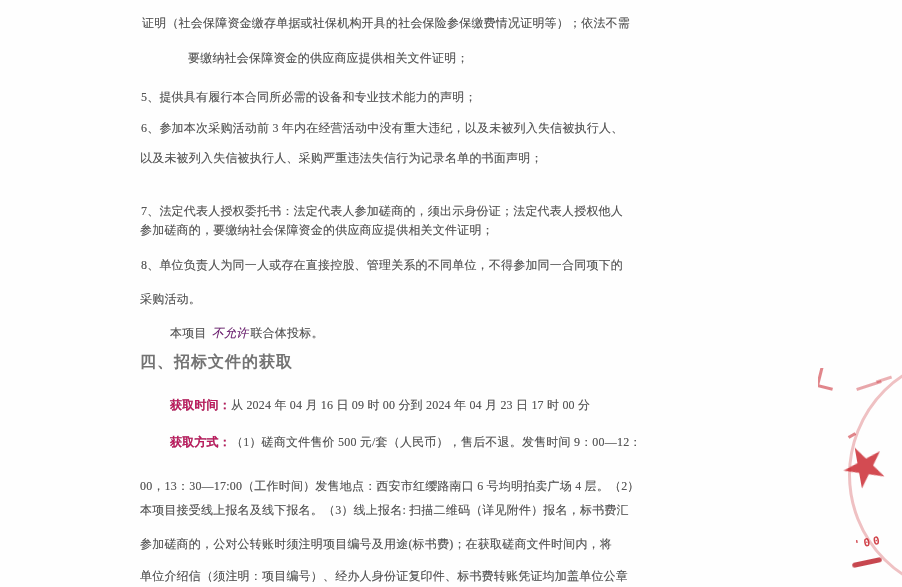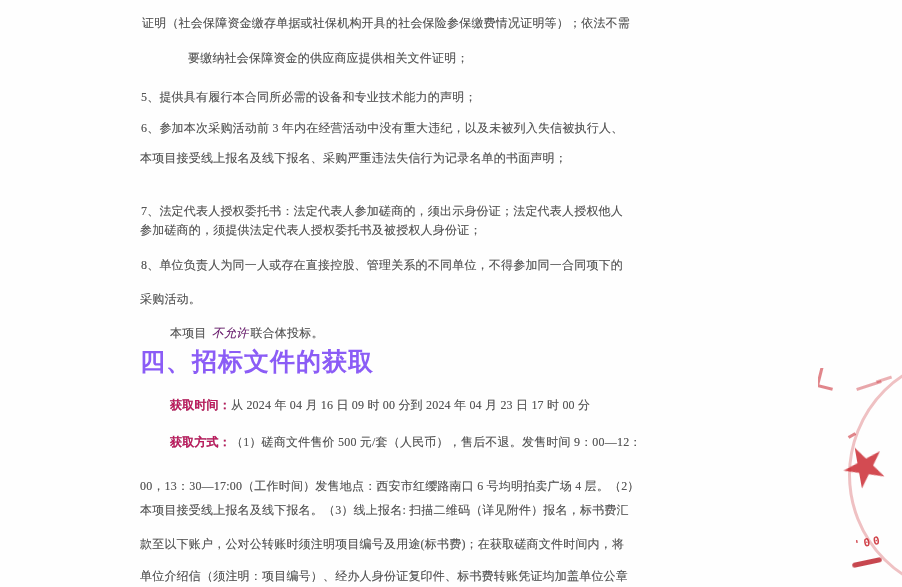--- a/index.html
+++ b/index.html
@@ -18,23 +18,23 @@
   .doc-line {
     position: absolute;
     white-space: nowrap;
     font-size: 12px;
     line-height: 22px;
     color: #565656;
     letter-spacing: 0.2px;
     text-shadow: 0 0 0.4px rgba(90,90,90,0.5);
   }
   .doc-line.heading {
-    font-size: 25px;
+    font-size: 16px;
     font-weight: bold;
-    color: #8b5cf6;
+    color: #737373;
     letter-spacing: 1px;
     text-shadow: none;
   }
   .seg-b {
     font-weight: bold;
     color: #be185d;
   }
   .seg-i {
     font-style: italic;
     color: #701a75;
@@ -124,32 +124,32 @@
 </head>
 <body>
 
 <div class="page">
 
   <div>
       <div class="doc-line" style="left: 142px; top: 12px;"><span>证明（社会保障资金缴存单据或社保机构开具的社会保险参保缴费情况证明等）；依法不需</span></div>
       <div class="doc-line" style="left: 140px; top: 47px; margin-left: 48px;"><span>要缴纳社会保障资金的供应商应提供相关文件证明；</span></div>
       <div class="doc-line" style="left: 141px; top: 86px;"><span>5、提供具有履行本合同所必需的设备和专业技术能力的声明；</span></div>
       <div class="doc-line" style="left: 141px; top: 117px;"><span>6、参加本次采购活动前 3 年内在经营活动中没有重大违纪，以及未被列入失信被执行人、</span></div>
-      <div class="doc-line" style="left: 140px; top: 147px;"><span>本项目接受线上报名及线下报名、采购严重违法失信行为记录名单的书面声明；</span></div>
+      <div class="doc-line" style="left: 140px; top: 147px;"><span>以及未被列入失信被执行人、采购严重违法失信行为记录名单的书面声明；</span></div>
       <div class="doc-line" style="left: 141px; top: 200px;"><span>7、法定代表人授权委托书：法定代表人参加磋商的，须出示身份证；法定代表人授权他人</span></div>
-      <div class="doc-line" style="left: 140px; top: 219px;"><span>参加磋商的，须提供法定代表人授权委托书及被授权人身份证；</span></div>
+      <div class="doc-line" style="left: 140px; top: 219px;"><span>参加磋商的，要缴纳社会保障资金的供应商应提供相关文件证明；</span></div>
       <div class="doc-line" style="left: 141px; top: 254px;"><span>8、单位负责人为同一人或存在直接控股、管理关系的不同单位，不得参加同一合同项下的</span></div>
       <div class="doc-line" style="left: 140px; top: 288px;"><span>采购活动。</span></div>
       <div class="doc-line" style="left: 170px; top: 322px;"><span>本项目 </span><span class="seg-i">不允许</span><span>联合体投标。</span></div>
       <div class="doc-line heading" style="left: 140px; top: 351px;"><span>四、招标文件的获取</span></div>
       <div class="doc-line" style="left: 170px; top: 394px;"><span class="seg-b">获取时间：</span><span>从 2024 年 04 月 16 日  09 时 00 分到 2024 年 04 月 23 日  17 时 00 分</span></div>
       <div class="doc-line" style="left: 170px; top: 431px;"><span class="seg-b">获取方式：</span><span>（1）磋商文件售价 500 元/套（人民币），售后不退。发售时间 9：00—12：</span></div>
       <div class="doc-line" style="left: 140px; top: 465px; margin-top: 10px;"><span>00，13：30—17:00（工作时间）发售地点：西安市红缨路南口 6 号均明拍卖广场 4 层。（2）</span></div>
       <div class="doc-line" style="left: 140px; top: 499px;"><span>本项目接受线上报名及线下报名。（3）线上报名: 扫描二维码（详见附件）报名，标书费汇</span></div>
-      <div class="doc-line" style="left: 140px; top: 533px;"><span>款至以下账户，公对公转账时须注明项目编号及用途(标书费)；在获取磋商文件时间内，将</span></div>
+      <div class="doc-line" style="left: 140px; top: 533px;"><span>参加磋商的，公对公转账时须注明项目编号及用途(标书费)；在获取磋商文件时间内，将</span></div>
       <div class="doc-line" style="left: 140px; top: 565px;"><span>单位介绍信（须注明：项目编号）、经办人身份证复印件、标书费转账凭证均加盖单位公章</span></div>
     </div>
 
   <div class="stamp">
     <div class="stamp-arc"></div>
     <div class="stamp-mark mark-toptext"></div>
     <div class="stamp-mark mark-toptext2"></div>
     <div class="mark-box"></div>
     <div class="stamp-mark mark-tick"></div>
     <div class="stamp-star">★</div>

